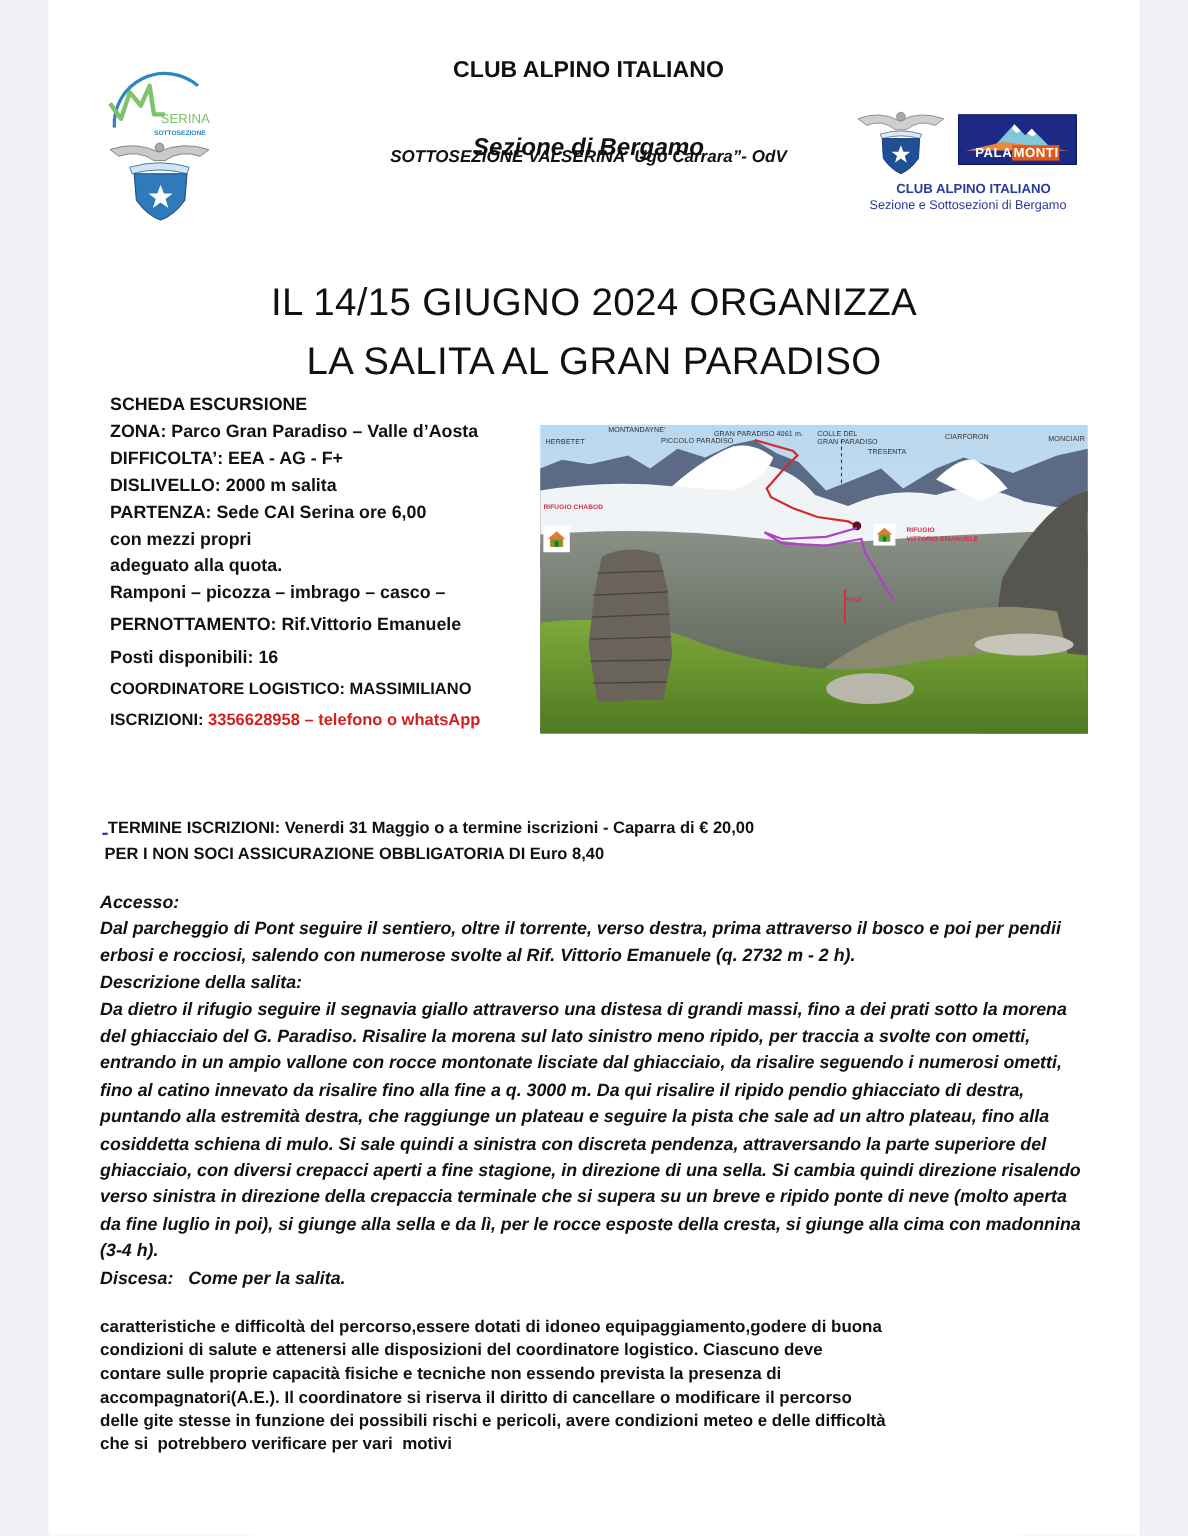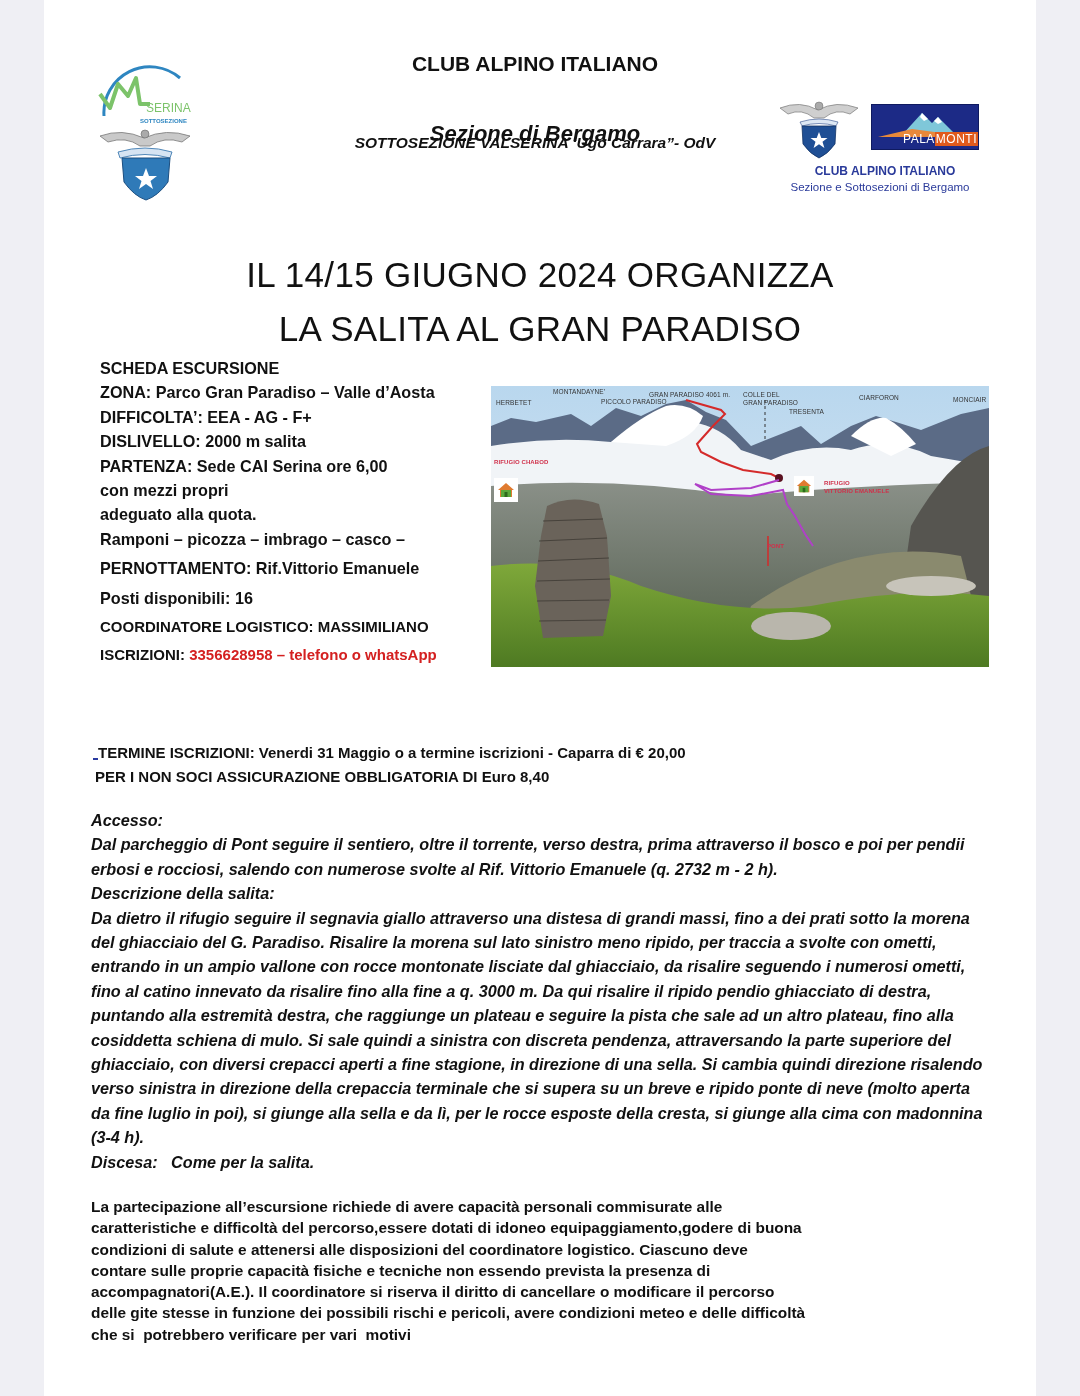--- a/index.html
+++ b/index.html
@@ -26,22 +26,22 @@
     font-size: 35px; font-weight: normal; letter-spacing: 0.3px;
   }
   .mt1 { top: 255px; }
   .mt2 { top: 309px; }
 
   
   .logo-left { left: 92px; top: 64px; width: 108px; height: 140px; }
   .logo-right-eagle { left: 778px; top: 96px; width: 82px; height: 64px; }
   .palamonti { left: 871px; top: 104px; width: 106px; height: 44px; background:#1c2a86; border:1px solid #0f1a60; }
   .palamonti .txt {
-    position:absolute; left:0; right:0; bottom:3px; text-align:right;
-    color:#fff; font-size: 12px; font-weight:normal; letter-spacing: 0.5px;
+    position:absolute; left:0; right:0; bottom:3px; text-align:center;
+    color:#fff; font-size: 12px; font-weight:bold; letter-spacing: 0.5px;
   }
   .palamonti .txt .hl { color:#fff; background:#e05a1c; padding:0 1px; }
   .cai-right-1 { left: 790px; top: 164px; width: 190px; text-align:center; color:#2a3a9a; font-weight:bold; font-size: 12px; }
   .cai-right-2 { left: 770px; top: 181px; width: 220px; text-align:center; color:#2a3a9a; font-weight:normal; font-size: 11.5px; }
 
   
   .scheda { left: 100px; top: 356px; width: 390px; font-size: 16.2px; font-weight: bold; line-height: 24.4px; }
   .scheda .row { white-space: nowrap; }
   .scheda .gap { margin-top: 5px; }
   .scheda .red { color: #d42020; }
@@ -224,20 +224,19 @@
 
 <div class="abs body">
   <p>Accesso:</p>
   <p style="width:895px">Dal parcheggio di Pont seguire il sentiero, oltre il torrente, verso destra, prima attraverso il bosco e poi per pendii erbosi e rocciosi, salendo con numerose svolte al Rif. Vittorio Emanuele (q. 2732 m - 2 h).</p>
   <p>Descrizione della salita:</p>
   <p style="width:898px">Da dietro il rifugio seguire il segnavia giallo attraverso una distesa di grandi massi, fino a dei prati sotto la morena del ghiacciaio del G. Paradiso. Risalire la morena sul lato sinistro meno ripido, per traccia a svolte con ometti, entrando in un ampio vallone con rocce montonate lisciate dal ghiacciaio, da risalire seguendo i numerosi ometti, fino al catino innevato da risalire fino alla fine a q. 3000 m. Da qui risalire il ripido pendio ghiacciato di destra, puntando alla estremità destra, che raggiunge un plateau e seguire la pista che sale ad un altro plateau, fino alla cosiddetta schiena di mulo. Si sale quindi a sinistra con discreta pendenza, attraversando la parte superiore del ghiacciaio, con diversi crepacci aperti a fine stagione, in direzione di una sella. Si cambia quindi direzione risalendo verso sinistra in direzione della crepaccia terminale che si supera su un breve e ripido ponte di neve (molto aperta da fine luglio in poi), si giunge alla sella e da lì, per le rocce esposte della cresta, si giunge alla cima con madonnina (3-4 h).</p>
   <p style="white-space:pre">Discesa:   Come per la salita.</p>
 </div>
 
 <div class="abs disclaimer">
-  <p>La partecipazione all’escursione richiede di avere capacità personali commisurate alle</p>
   <p>caratteristiche e difficoltà del percorso,essere dotati di idoneo equipaggiamento,godere di buona</p>
   <p>condizioni di salute e attenersi alle disposizioni del coordinatore logistico. Ciascuno deve</p>
   <p>contare sulle proprie capacità fisiche e tecniche non essendo prevista la presenza di</p>
   <p>accompagnatori(A.E.). Il coordinatore si riserva il diritto di cancellare o modificare il percorso</p>
   <p>delle gite stesse in funzione dei possibili rischi e pericoli, avere condizioni meteo e delle difficoltà</p>
   <p style="white-space:pre">che si  potrebbero verificare per vari  motivi</p>
 </div>
 
 </body></html>

